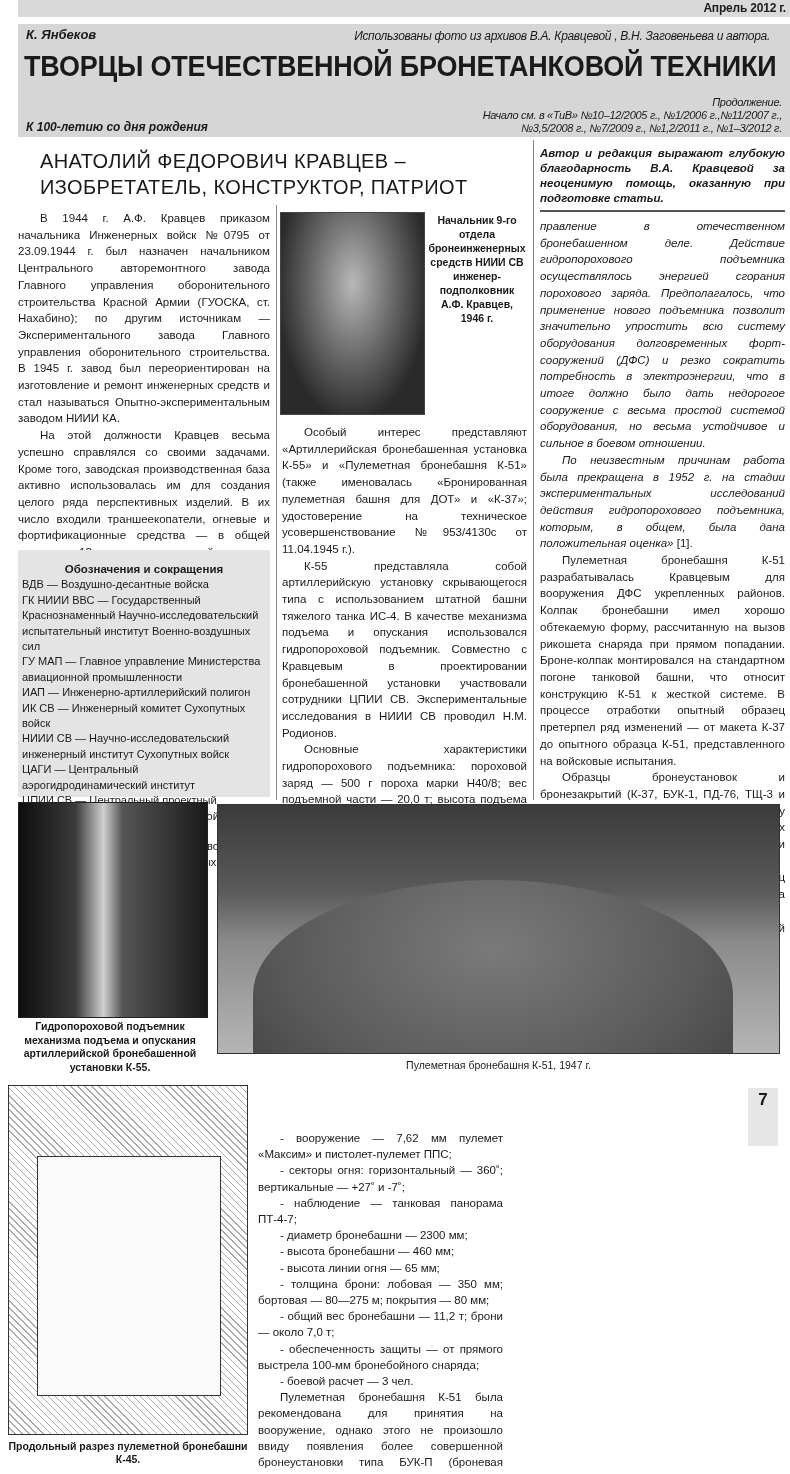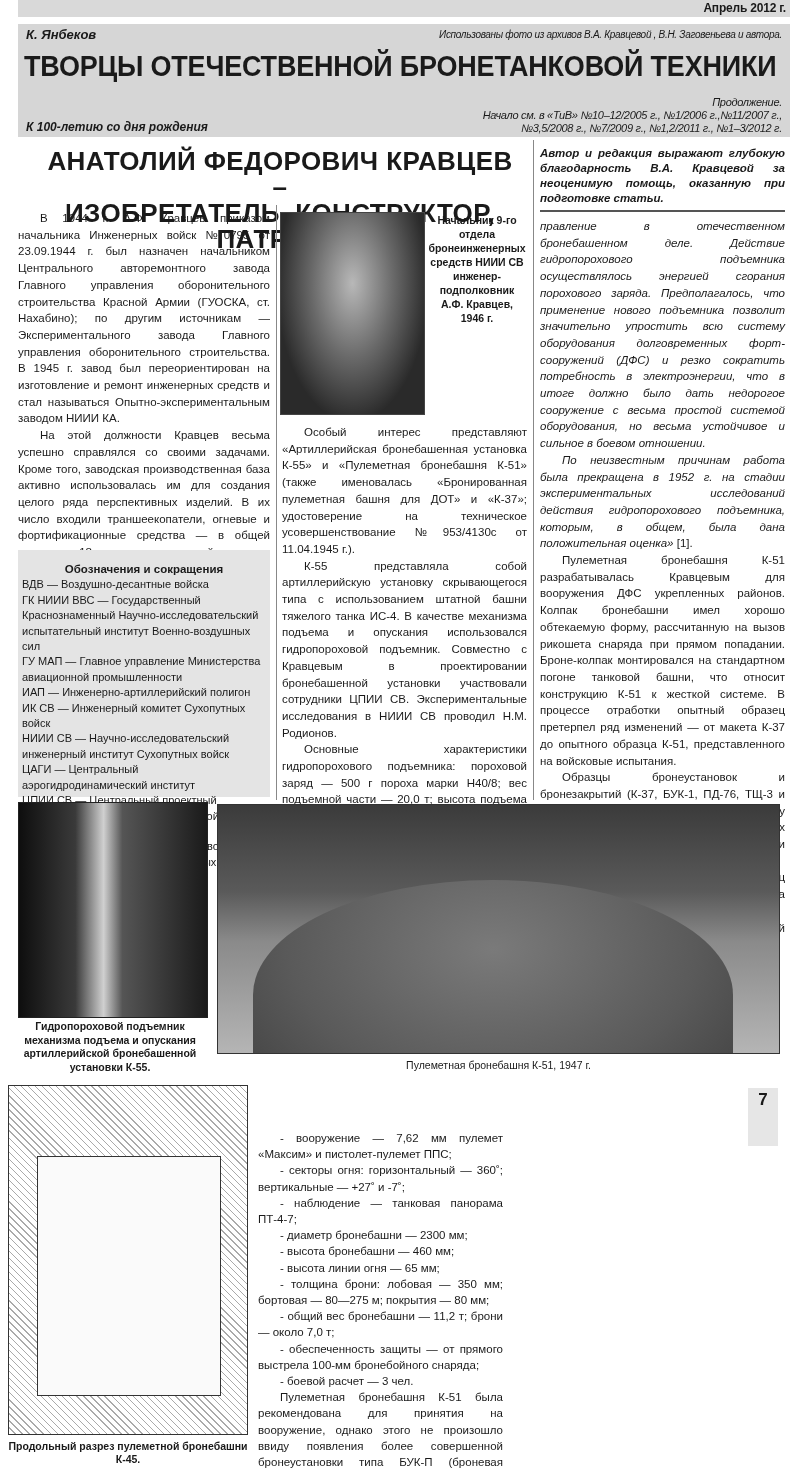--- a/index.html
+++ b/index.html
@@ -4,26 +4,26 @@
 <style>
   * { box-sizing: border-box; margin: 0; padding: 0; }
   html, body { width: 790px; height: 1474px; background: #ffffff; overflow: hidden; }
   body { font-family: "Liberation Sans", sans-serif; color: #1a1a1a; position: relative; }
 
   .topbar { position: absolute; left: 18px; top: 0; width: 776px; height: 17px; background: #d9d9d9; }
   .issue-date { position: absolute; right: 8px; top: 1px; font-size: 12px; font-weight: bold; font-family: "Liberation Sans", sans-serif; letter-spacing: -0.2px; }
 
   .header { position: absolute; left: 18px; top: 24px; width: 772px; height: 113px; background: #d6d6d6; }
   .author { position: absolute; left: 8px; top: 3px; font-size: 13px; font-weight: bold; font-style: italic; }
-  .photo-credit { position: absolute; right: 8px; top: 5px; font-size: 10px; font-style: italic; letter-spacing: -0.3px; }
+  .photo-credit { position: absolute; right: 20px; top: 5px; font-size: 12px; font-style: italic; letter-spacing: -0.3px; }
   .series-title { position: absolute; left: 6px; top: 26px; font-size: 29px; font-weight: bold; letter-spacing: -0.2px; transform: scaleX(0.93); transform-origin: left; white-space: nowrap; font-family: "Liberation Sans", sans-serif; }
   .continuation { position: absolute; right: 8px; top: 72px; text-align: right; font-size: 11px; font-style: italic; line-height: 13px; letter-spacing: -0.3px; }
   .anniversary { position: absolute; left: 8px; top: 96px; font-size: 12px; font-weight: bold; font-style: italic; }
 
-  .article-title { position: absolute; left: 40px; top: 148px; width: 480px; text-align: center; font-size: 26px; font-weight: bold; line-height: 26px; letter-spacing: 0.4px; }
+  .article-title { position: absolute; left: 40px; top: 148px; width: 480px; font-size: 20px; font-weight: normal; line-height: 26px; letter-spacing: 0.4px; }
 
   .col { position: absolute; font-size: 11.5px; line-height: 16.7px; text-align: justify; }
   .col p { text-indent: 22px; }
   .col1 { left: 18px; top: 210px; width: 252px; }
   .col2 { left: 282px; top: 424px; width: 245px; }
   .col3 { left: 540px; top: 218px; width: 245px; }
   .italic { font-style: italic; }
   .vline1 { position: absolute; left: 276px; top: 205px; width: 1px; height: 595px; background: #888; }
   .vline2 { position: absolute; left: 533px; top: 140px; width: 1px; height: 660px; background: #888; }
 

